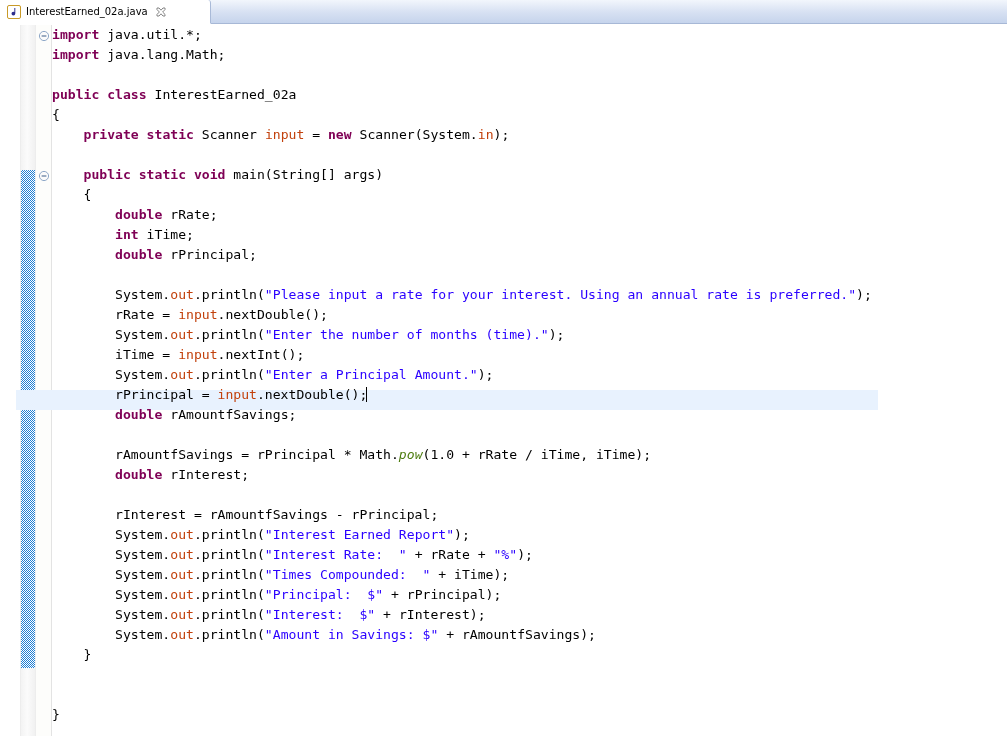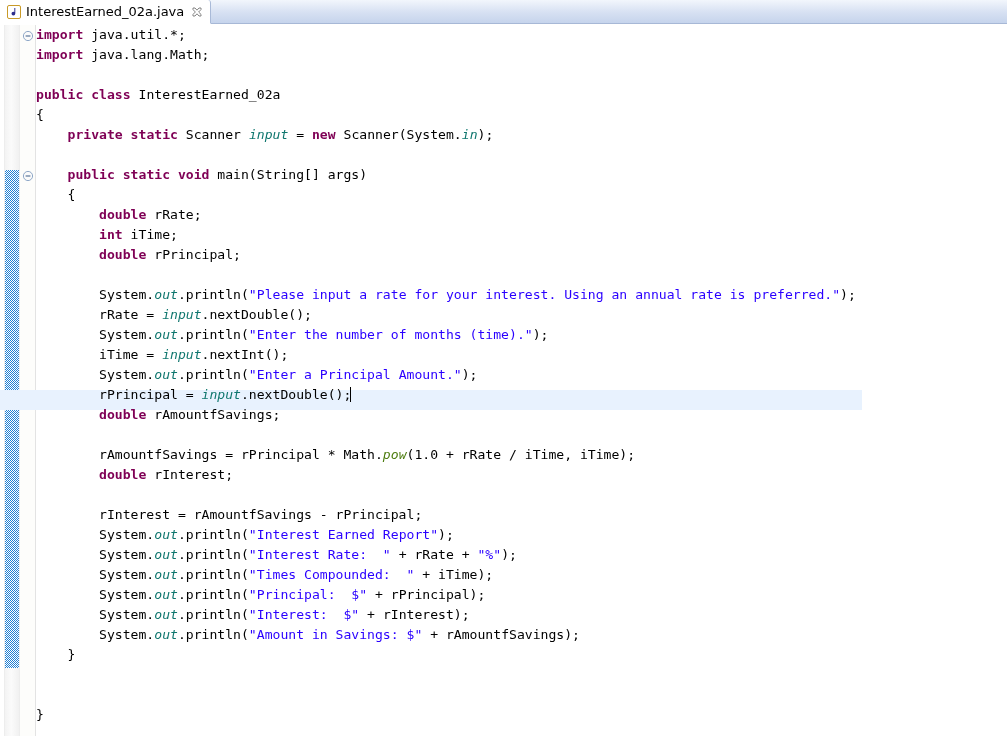--- a/index.html
+++ b/index.html
@@ -38,37 +38,37 @@
     border-top-right-radius: 3px;
   }
   .tab-icon {
     width: 14px; height: 14px;
     margin-right: 5px;
     flex: 0 0 auto;
     display: block;
   }
   .tab-title {
     font-family: "DejaVu Sans", sans-serif;
-    font-size: 13px;
+    font-size: 10px;
     color: #000000;
     white-space: pre;
     line-height: 14px;
   }
   .tab-close {
     margin-left: 7px;
     width: 12px; height: 12px;
     flex: 0 0 auto;
     display: block;
     opacity: .75;
   }
 
   
   .editor {
     position: absolute;
-    left: 0; top: 25px;
+    left: 16px; top: 25px;
     width: 862px; height: 711px;
     background: #ffffff;
     overflow: hidden;
   }
 
   
   .gutter {
     position: absolute;
     left: 0; top: 0;
     width: 36px; height: 711px;
@@ -135,21 +135,21 @@
   }
   .code .ln {
     display: block;
     height: 20px;
     position: relative;
   }
 
   
   .kw   { color: #7f0055; font-weight: bold; }
   .str  { color: #2a00ff; }
-  .fld  { color: #0f766e; font-style: italic; }
+  .fld  { color: #c2410c; }
   .stm  { color: #4d7c0f; font-style: italic; }
   .pln  { color: #000000; }
 
   
   .caret {
     display: inline-block;
     width: 1px;
     height: 15px;
     background: #000000;
     vertical-align: -3px;

